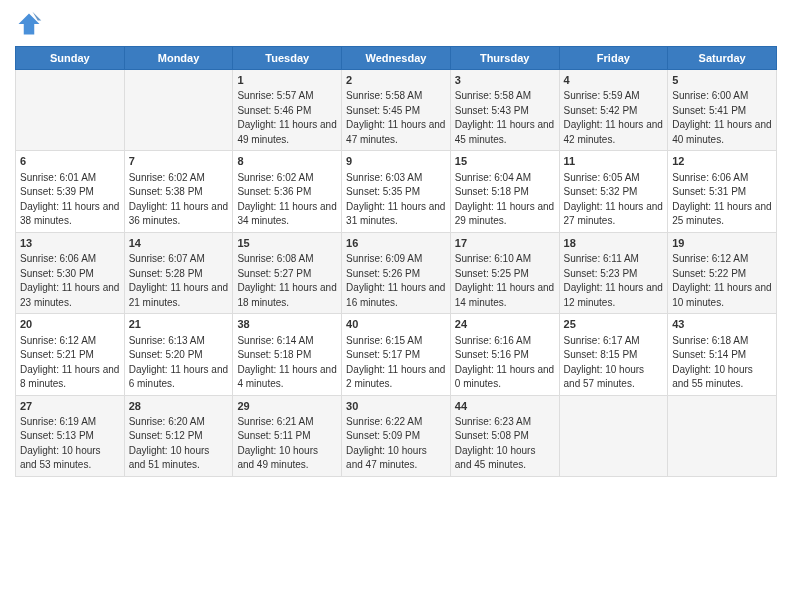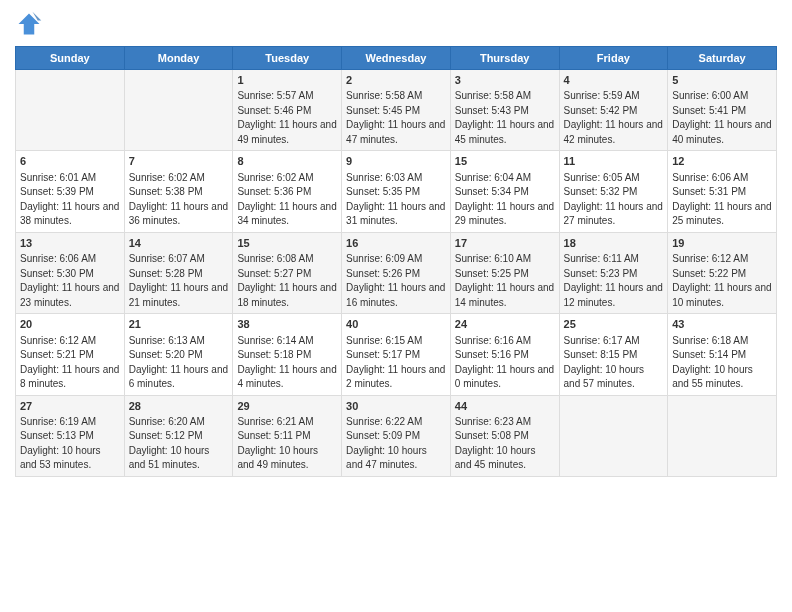--- a/index.html
+++ b/index.html
@@ -187,21 +187,21 @@
           </td>
           <td>
             <span class="day-num">9</span>
             <div class="day-info">Sunrise: 6:03 AM
 Sunset: 5:35 PM
 Daylight: 11 hours and 31 minutes.</div>
           </td>
           <td>
             <span class="day-num">15</span>
             <div class="day-info">Sunrise: 6:04 AM
-Sunset: 5:34 PM
+Sunset: 5:18 PM
 Daylight: 11 hours and 29 minutes.</div>
           </td>
           <td>
             <span class="day-num">11</span>
             <div class="day-info">Sunrise: 6:05 AM
 Sunset: 5:32 PM
 Daylight: 11 hours and 27 minutes.</div>
           </td>
           <td>
             <span class="day-num">12</span>

